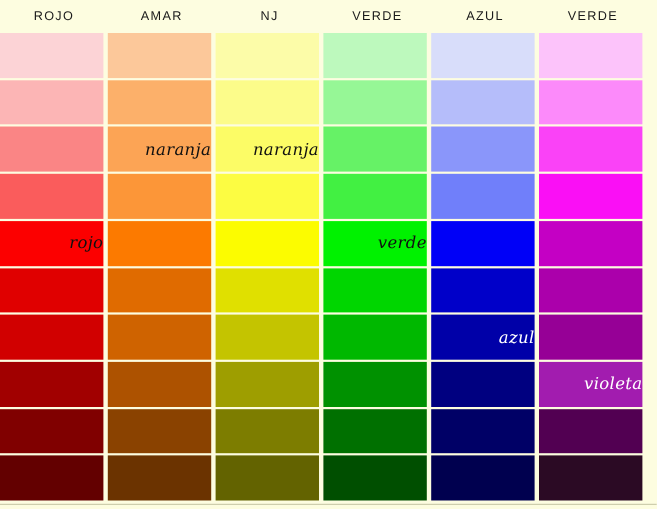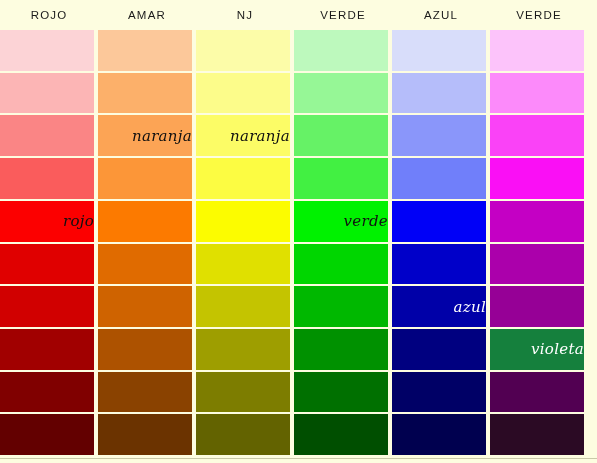--- a/index.html
+++ b/index.html
@@ -172,21 +172,21 @@
           <span class="cell-label light-text">azul</span>
         </div>
         <div class="cell" style="background: rgb(150, 0, 150);"></div>
       </div>
       <div class="grid-row">
         <div class="cell" style="background: rgb(161, 0, 0);"></div>
         <div class="cell" style="background: rgb(173, 82, 0);"></div>
         <div class="cell" style="background: rgb(158, 158, 0);"></div>
         <div class="cell" style="background: rgb(0, 145, 0);"></div>
         <div class="cell" style="background: rgb(0, 0, 128);"></div>
-        <div class="cell" style="background: #15803d;">
+        <div class="cell" style="background: #a21caf;">
           <span class="cell-label light-text">violeta</span>
         </div>
       </div>
       <div class="grid-row">
         <div class="cell" style="background: rgb(128, 0, 0);"></div>
         <div class="cell" style="background: rgb(138, 66, 0);"></div>
         <div class="cell" style="background: rgb(125, 125, 0);"></div>
         <div class="cell" style="background: rgb(0, 112, 0);"></div>
         <div class="cell" style="background: rgb(0, 0, 102);"></div>
         <div class="cell" style="background: rgb(82, 0, 82);"></div>

